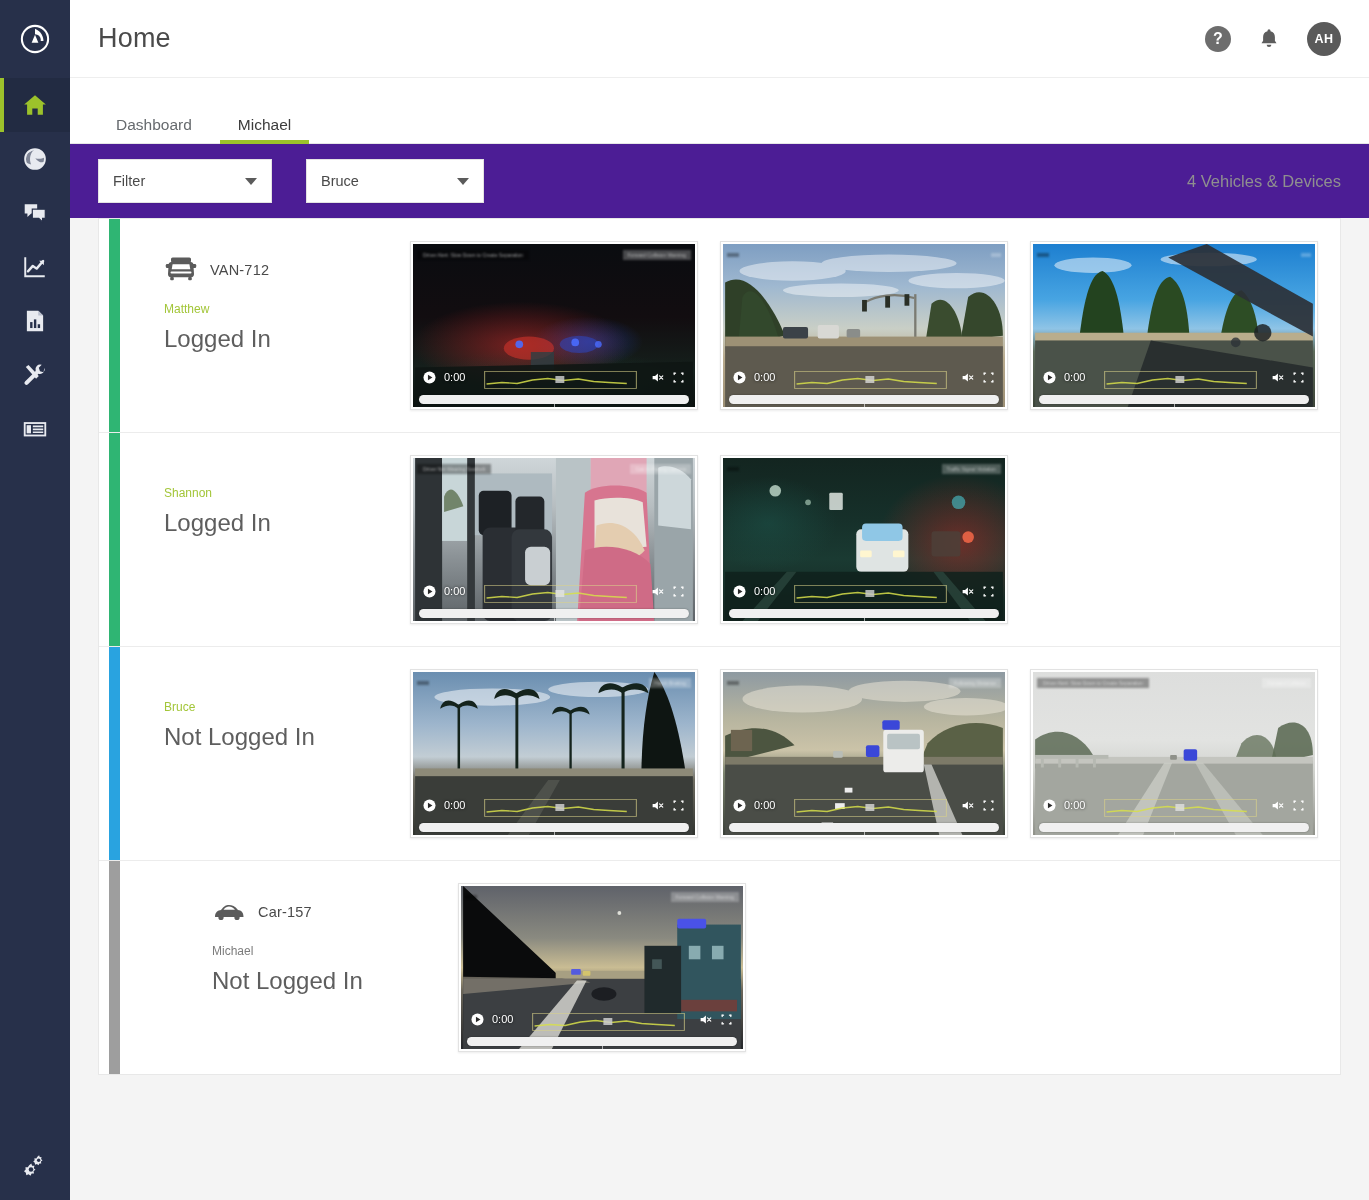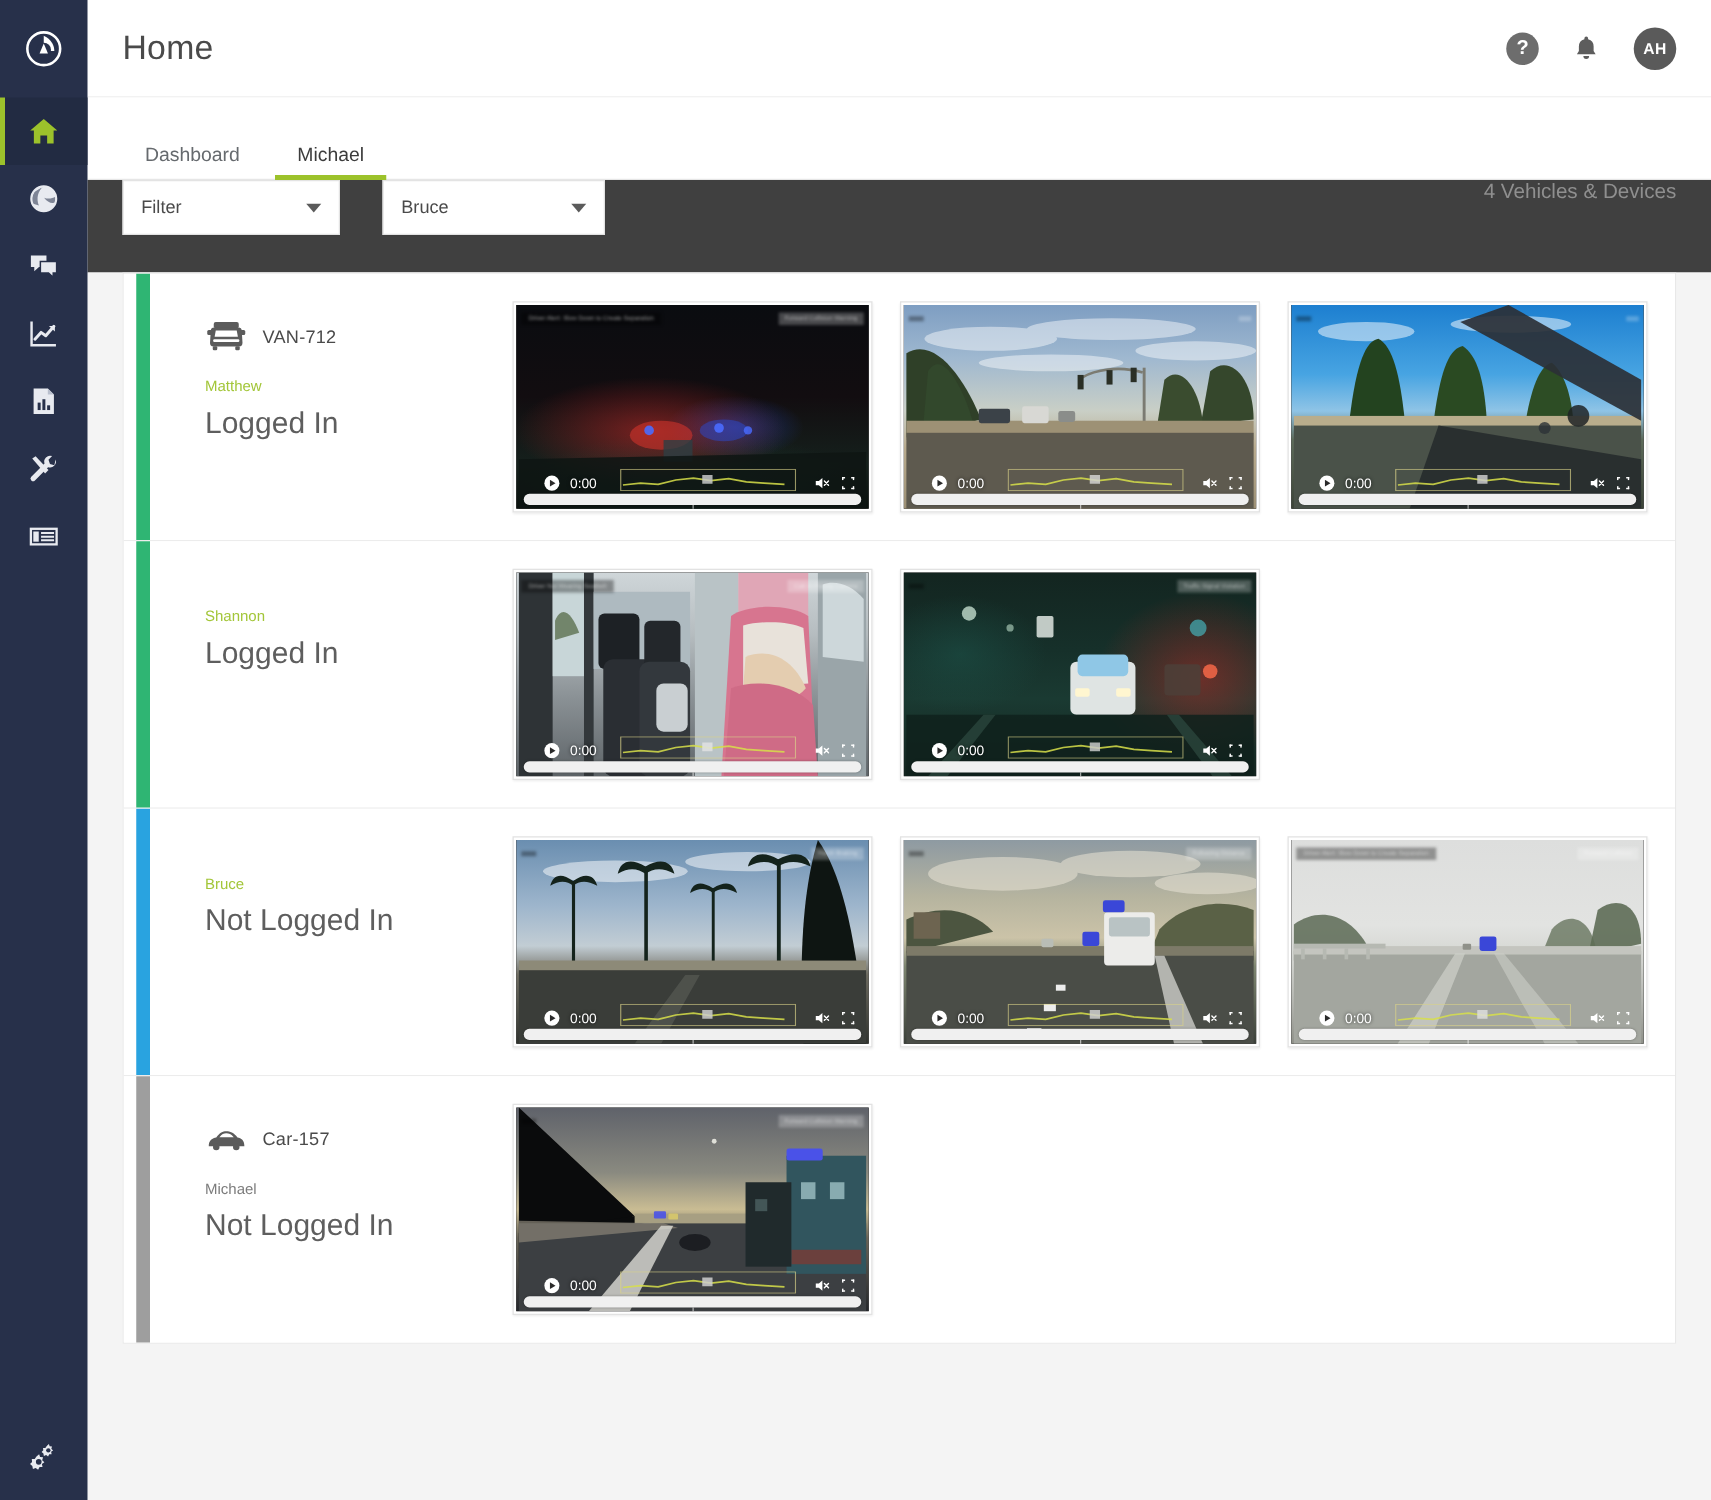--- a/index.html
+++ b/index.html
@@ -73,22 +73,22 @@
   .tab {
     padding: 0 18px 11px 18px; font-size: 15.5px; color: #666a6e; cursor: pointer;
     position: relative; line-height: 1;
   }
   .tab.active { color: #3c3c3c; }
   .tab.active::after {
     content:""; position:absolute; left: 0; right: 0; bottom: -1px; height: 4px; background: #9cc22b;
   }
 
   .filterbar {
-    height: 74px; background: #404040;
-    display: flex; padding: 0 28px;
+    height: 74px; background: #4c1d95;
+    display: flex; align-items: center; padding: 0 28px;
     flex: 0 0 74px;
   }
   .select {
     height: 44px; background: #fff; border: 1px solid #e3e3e3;
     display: flex; align-items: center; padding: 0 14px;
     font-size: 14.5px; color: #4a4a4a; cursor: pointer; position: relative;
     box-shadow: 0 1px 1px rgba(0,0,0,.05);
   }
   .select.filter { width: 174px; margin-right: 34px; }
   .select.month  { width: 178px; }
@@ -98,21 +98,21 @@
     border-top: 7px solid #5b5b5b;
   }
   .count { margin-left: auto; font-size: 16.5px; color: #8f8f8f; }
 
   .content {
     flex: 1 1 auto; background: #f4f4f4; padding: 0 28px 0 28px; overflow: hidden;
   }
   .list { background: #ffffff; border: 1px solid #e8e8e8; }
 
   .row { display: flex; align-items: stretch; border-bottom: 1px solid #ececec; background:#fff;padding-left:10px; }
-  .row:last-child { border-bottom: none; }
+  .row:last-child { border-bottom: none; gap: 48px; }
   .accent { width: 11px; flex: 0 0 11px; }
   .row-body { flex: 1 1 auto; display: flex; padding: 22px 0 22px 0; min-width: 0; }
 
   .veh-info { width: 290px; flex: 0 0 290px; padding-left: 44px; padding-top: 14px; }
   .veh-head { display: flex; align-items: center; gap: 12px; }
   .veh-ico { width: 34px; height: 30px; flex: 0 0 34px; }
   .veh-id { font-size: 14.5px; color: #4a4a4a; letter-spacing: .2px; }
   .driver { margin-top: 17px; font-size: 12px; color: #a3c639; }
   .driver.muted { color: #7c7c7c; }
   .status { margin-top: 9px; font-size: 24px; color: #5e5e5e; font-weight: 400; }
@@ -133,22 +133,22 @@
     display: flex; align-items: center; justify-content: space-between;
     font-size: 5px; color: rgba(255,255,255,.55);
     filter: blur(1.1px);
     padding: 0 4px;
   }
   .hud .hud-l { background: rgba(0,0,0,.35); padding: 2px 6px; }
   .hud .hud-r { background: rgba(255,255,255,.25); padding: 2px 5px; text-align: right; line-height: 1.35; }
 
   
   .ctrls {
-    position: absolute; left: 12px; right: 0; bottom: 14px; height: 22px;
-    display: flex; align-items: flex-end; padding: 0 10px; gap: 8px;
+    position: absolute; left: 0; right: 0; bottom: 14px; height: 22px;
+    display: flex; align-items: flex-start; padding: 0 10px; gap: 8px;
   }
   .play { width: 13px; height: 13px; flex: 0 0 13px; }
   .time { font-size: 11px; color: #fff; text-shadow: 0 0 3px rgba(0,0,0,.8); min-width: 26px; }
   .wave { flex: 1 1 auto; height: 18px; position: relative; margin: 0 6px; opacity: .85; }
   .ico-sm { width: 13px; height: 13px; flex: 0 0 13px; }
   .scrub {
     position: absolute; left: 6px; right: 6px; bottom: 3px; height: 9px;
     background: #f0f0f0; border-radius: 5px; box-shadow: 0 0 2px rgba(0,0,0,.35);
   }
   .scrub .mark { position: absolute; top: 9px; width: 1px; height: 6px; background: rgba(255,255,255,.6); }

